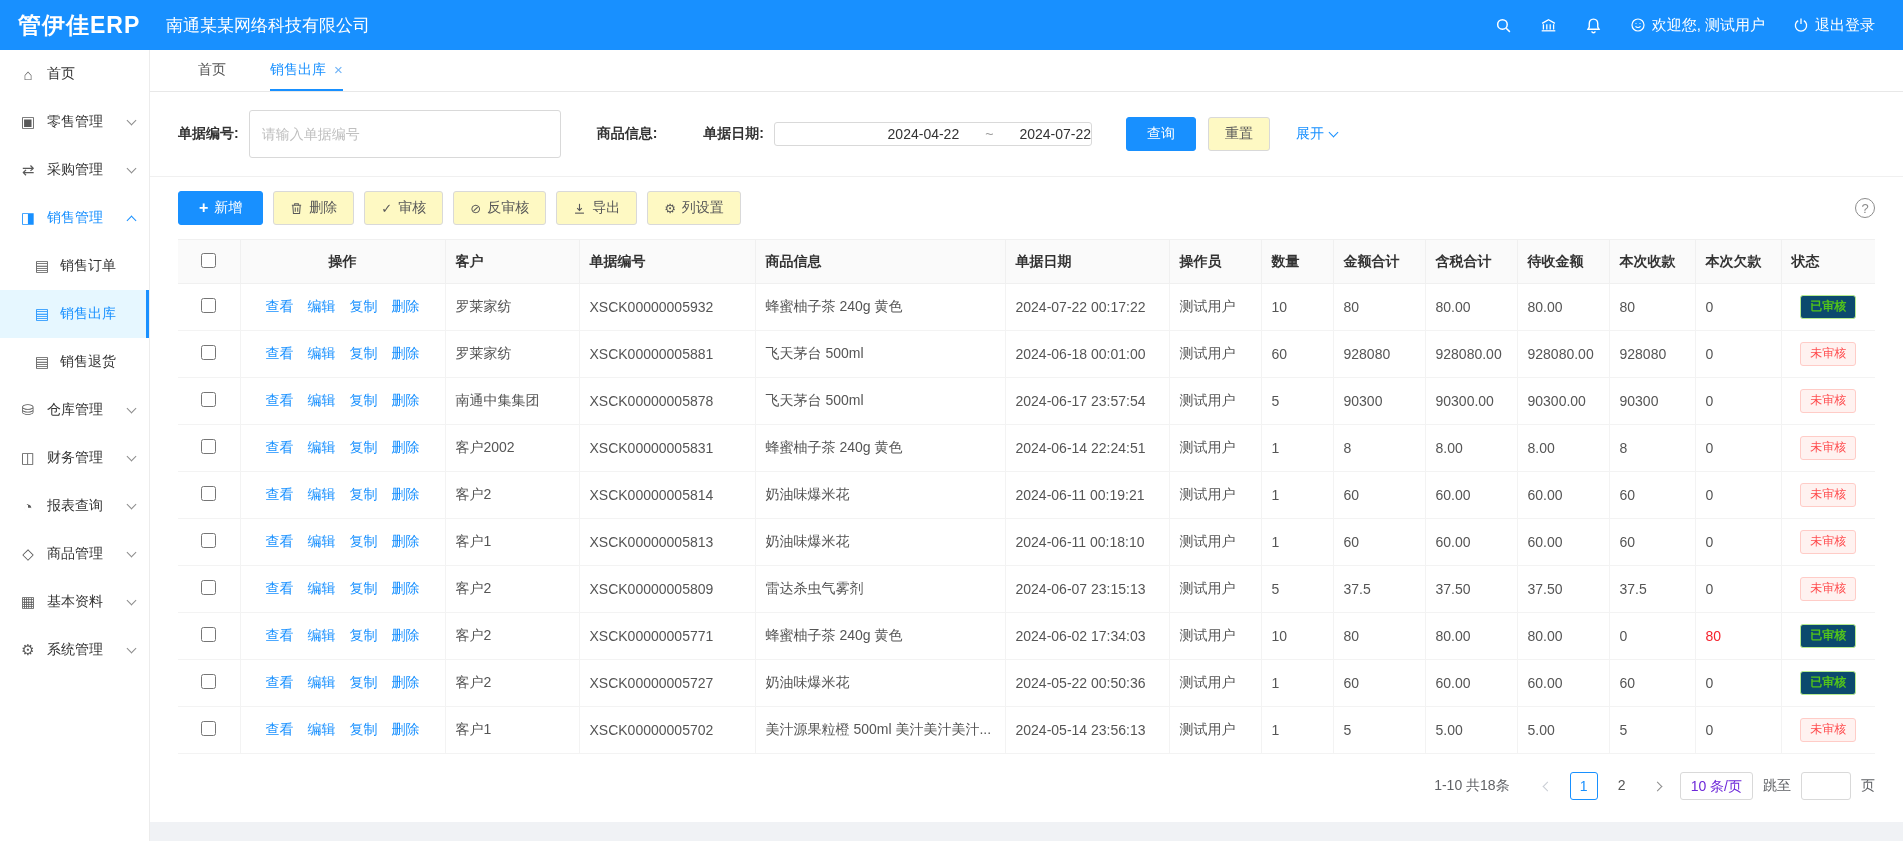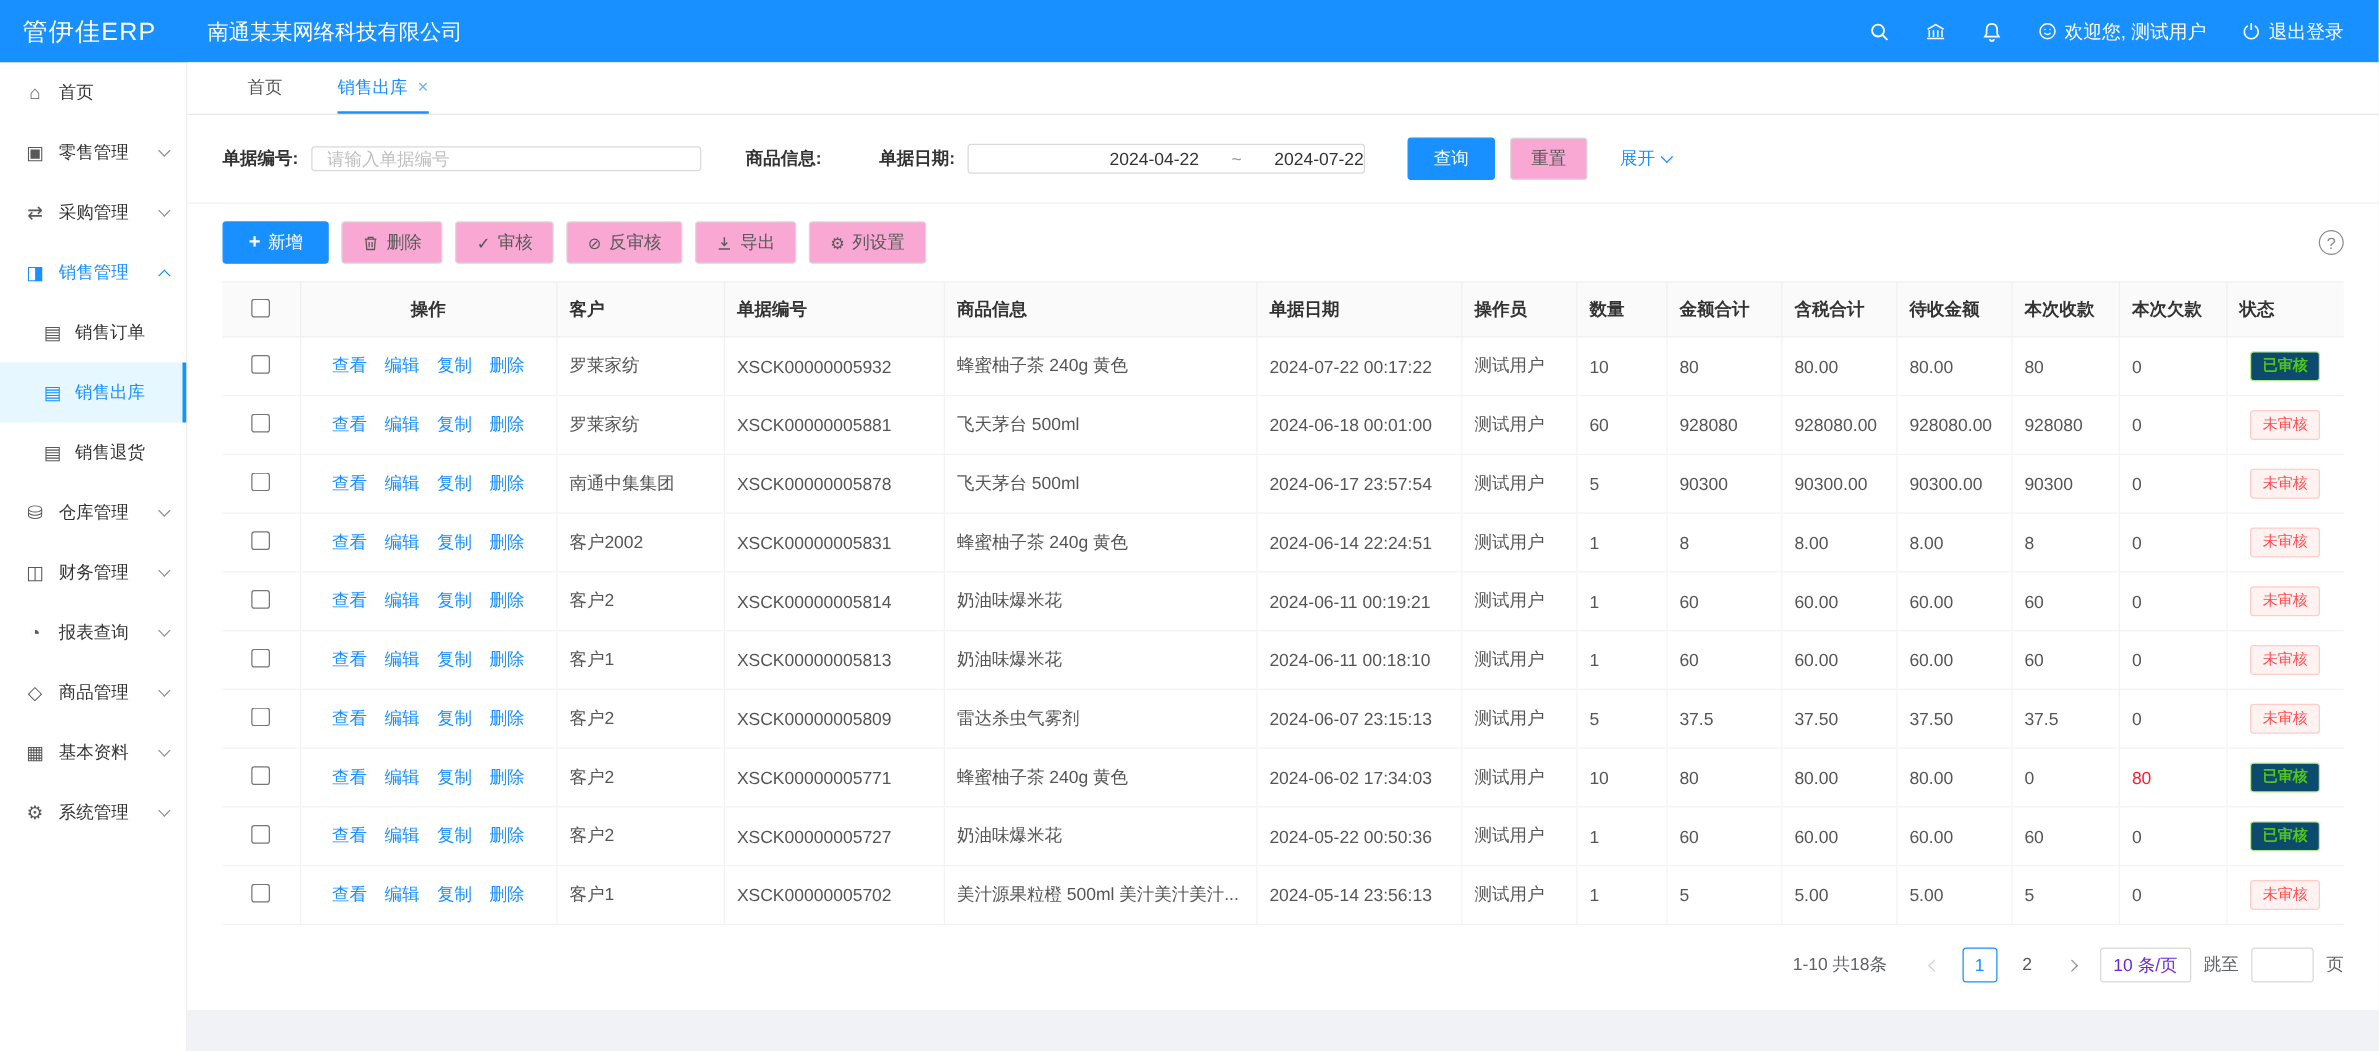--- a/index.html
+++ b/index.html
@@ -1,21 +1,21 @@
 <!DOCTYPE html>
 <html><head>
 <meta charset="utf-8">
 <style>
   * { margin:0; padding:0; box-sizing:border-box; }
   html,body { width:1903px; height:841px; overflow:hidden; }
   body { font-family:"Liberation Sans","DejaVu Sans",sans-serif; font-size:14px; color:#333; background:#f0f2f5; }
 
   
   .topbar { height:50px; background:#1890ff; display:flex; align-items:center; color:#fff; }
-  .logo { width:150px; padding-left:18px; font-size:20px; font-weight:normal; letter-spacing:1px; white-space:nowrap; }
+  .logo { width:150px; padding-left:18px; font-size:23px; font-weight:bold; letter-spacing:1px; white-space:nowrap; }
   .company { font-size:17px; margin-left:16px;text-align:center; }
   .topbar-right { margin-left:auto; display:flex; align-items:center; gap:28px; padding-right:28px; }
   .tb-ico { display:flex; align-items:center; cursor:pointer; }
   .tb-group { display:flex; align-items:center; gap:6px; font-size:15px; cursor:pointer; white-space:nowrap; }
 
   
   .body-row { display:flex; height:791px; }
   .sidebar { width:150px; background:#fff; border-right:1px solid #ececec; flex-shrink:0; }
   .content { flex:1; display:flex; flex-direction:column; background:#f0f2f5; min-width:0; }
 
@@ -38,27 +38,27 @@
   .tab { display:flex; align-items:center; gap:8px; cursor:pointer; color:#555; border-bottom:2px solid transparent; }
   .tab.active { color:#1890ff; border-bottom-color:#1890ff; }
   .tab-close { font-size:15px; color:#6fb3f7; line-height:1; }
 
   
   .panel { background:#fff; }
 
   .filters { display:flex; align-items:center; padding:18px 28px; border-bottom:1px solid #f0f0f0; }
   .f-label { font-weight:600; color:#333; white-space:nowrap; margin-right:10px; }
   .f-gap { margin-left:36px; }
-  .f-input { height:20px; border:1px solid #d9d9d9; border-radius:3px; padding:0 12px; font-size:14px; color:#333; font-family:inherit; }
+  .f-input { height:48px; border:1px solid #d9d9d9; border-radius:3px; padding:0 12px; font-size:14px; color:#333; font-family:inherit; }
   .f-input::placeholder { color:#bfbfbf; }
   .date-box { height:24px; border:1px solid #d9d9d9; border-radius:3px; width:318px; display:flex; align-items:center; justify-content:flex-end; gap:26px; color:#333; cursor:pointer; }
   .date-sep { color:#999; }
   .btn { height:34px; border-radius:3px; font-size:14px; cursor:pointer; display:inline-flex; align-items:center; gap:6px; font-family:inherit; }
   .btn-primary { background:#1890ff; border:1px solid #1890ff; color:#fff; padding:4px 20px; }
-  .btn-default { background:#f9a8d4; border:1px solid #d9d9d9; color:#595959; padding:0 16px; }
+  .btn-default { background:#fef9c3; border:1px solid #d9d9d9; color:#595959; padding:0 16px; }
   .expand-link { color:#1890ff; display:inline-flex; align-items:center; gap:6px; cursor:pointer; margin-left:26px; white-space:nowrap; }
   .expand-link .chev { border-color:#1890ff; margin-left:0; }
 
   .toolbar { display:flex; align-items:center; gap:10px; padding:14px 28px; }
   .btn-ico { display:inline-flex; align-items:center; font-size:13px; color:#595959; line-height:1; }
   .btn-primary .btn-ico { color:#fff; font-size:16px; font-weight:bold; }
   .help-circle { margin-left:auto; width:20px; height:20px; border:1.5px solid #8c8c8c; border-radius:50%; color:#8c8c8c; font-size:13px; display:flex; align-items:center; justify-content:center; cursor:pointer; }
 
   
   .table-wrap { padding:0 28px; }

